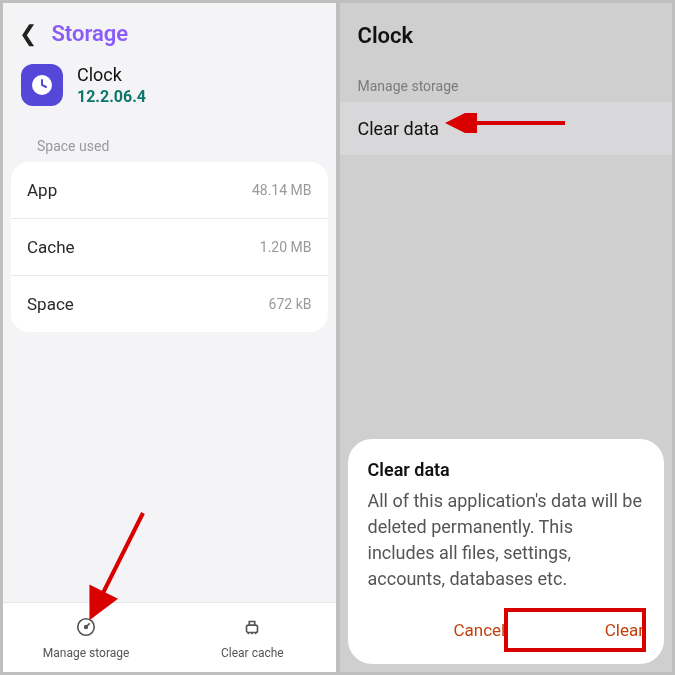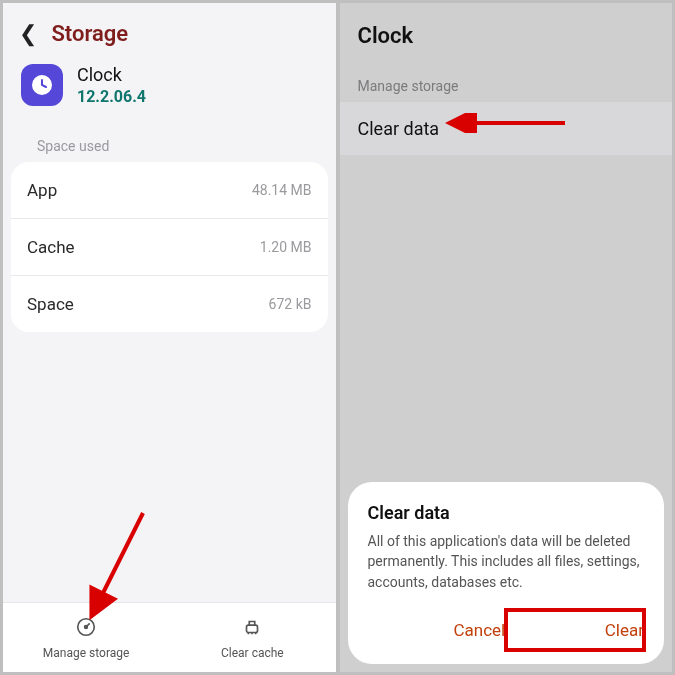--- a/index.html
+++ b/index.html
@@ -16,21 +16,21 @@
     height: 100%;
     position: relative;
     overflow: hidden;
   }
   .panel.left { background:#f4f4f6; border-right:2px solid #bfbfbf; }
   .panel.right { background:#cfcfcf; border-left:2px solid #bfbfbf; }
 
   
   .hdr { display:flex; align-items:center; gap:14px; padding:18px 16px 8px; }
   .back-chevron { font-size:22px; color:#222; }
-  .hdr-title { font-size:22px; font-weight:600; color:#7f1d1d; }
+  .hdr-title { font-size:22px; font-weight:600; color:#8b5cf6; }
 
   .app-row { display:flex; align-items:center; gap:14px; padding:10px 18px 14px; }
   .app-icon {
     width:42px; height:42px; border-radius:12px;
     background:#5548d9; display:flex; align-items:center; justify-content:center;
   }
   .app-icon svg { width:24px; height:24px; }
   .app-meta .app-name { font-size:18px; color:#111; }
   .app-meta .app-version { font-size:16px; color:#0f766e; margin-top:2px;font-weight:bold; }
 
@@ -64,21 +64,21 @@
     font-size:18px; color:#111;
     display:flex; align-items:center;
     position:relative;
   }
 
   .dialog {
     position:absolute; left:8px; right:8px; bottom:8px;
     background:#fff; border-radius:24px; padding:20px 20px 14px;
   }
   .dialog h3 { font-size:18px; font-weight:600; color:#111; margin-bottom:8px; }
-  .dialog p { font-size:14px; color:#555; line-height:1.45; }
+  .dialog p { font-size:18px; color:#555; line-height:1.45; }
   .dialog-buttons { display:flex; margin-top:18px; }
   .dialog-buttons .btn {
     flex:1; text-align:right; font-size:17px; font-weight:400; color:#c2410c;
     padding:10px 0;
   }
   .dialog-buttons .divider { width:1px; background:#e2e2e5; }
   .highlight-clear { outline:4px solid #d90000; outline-offset:-2px; }
 
   
   .arrow { position:absolute; pointer-events:none; }

